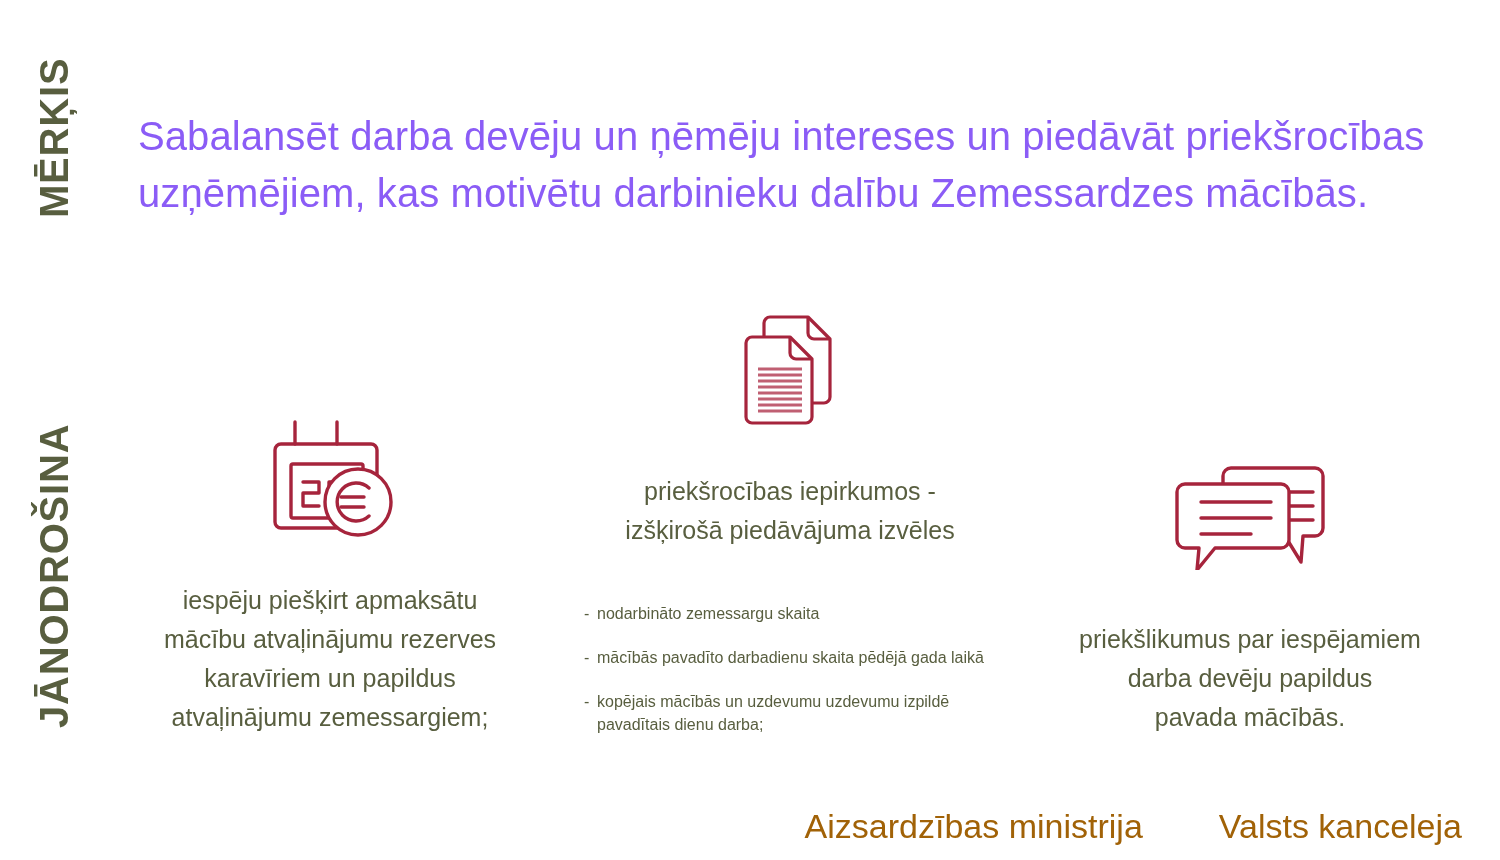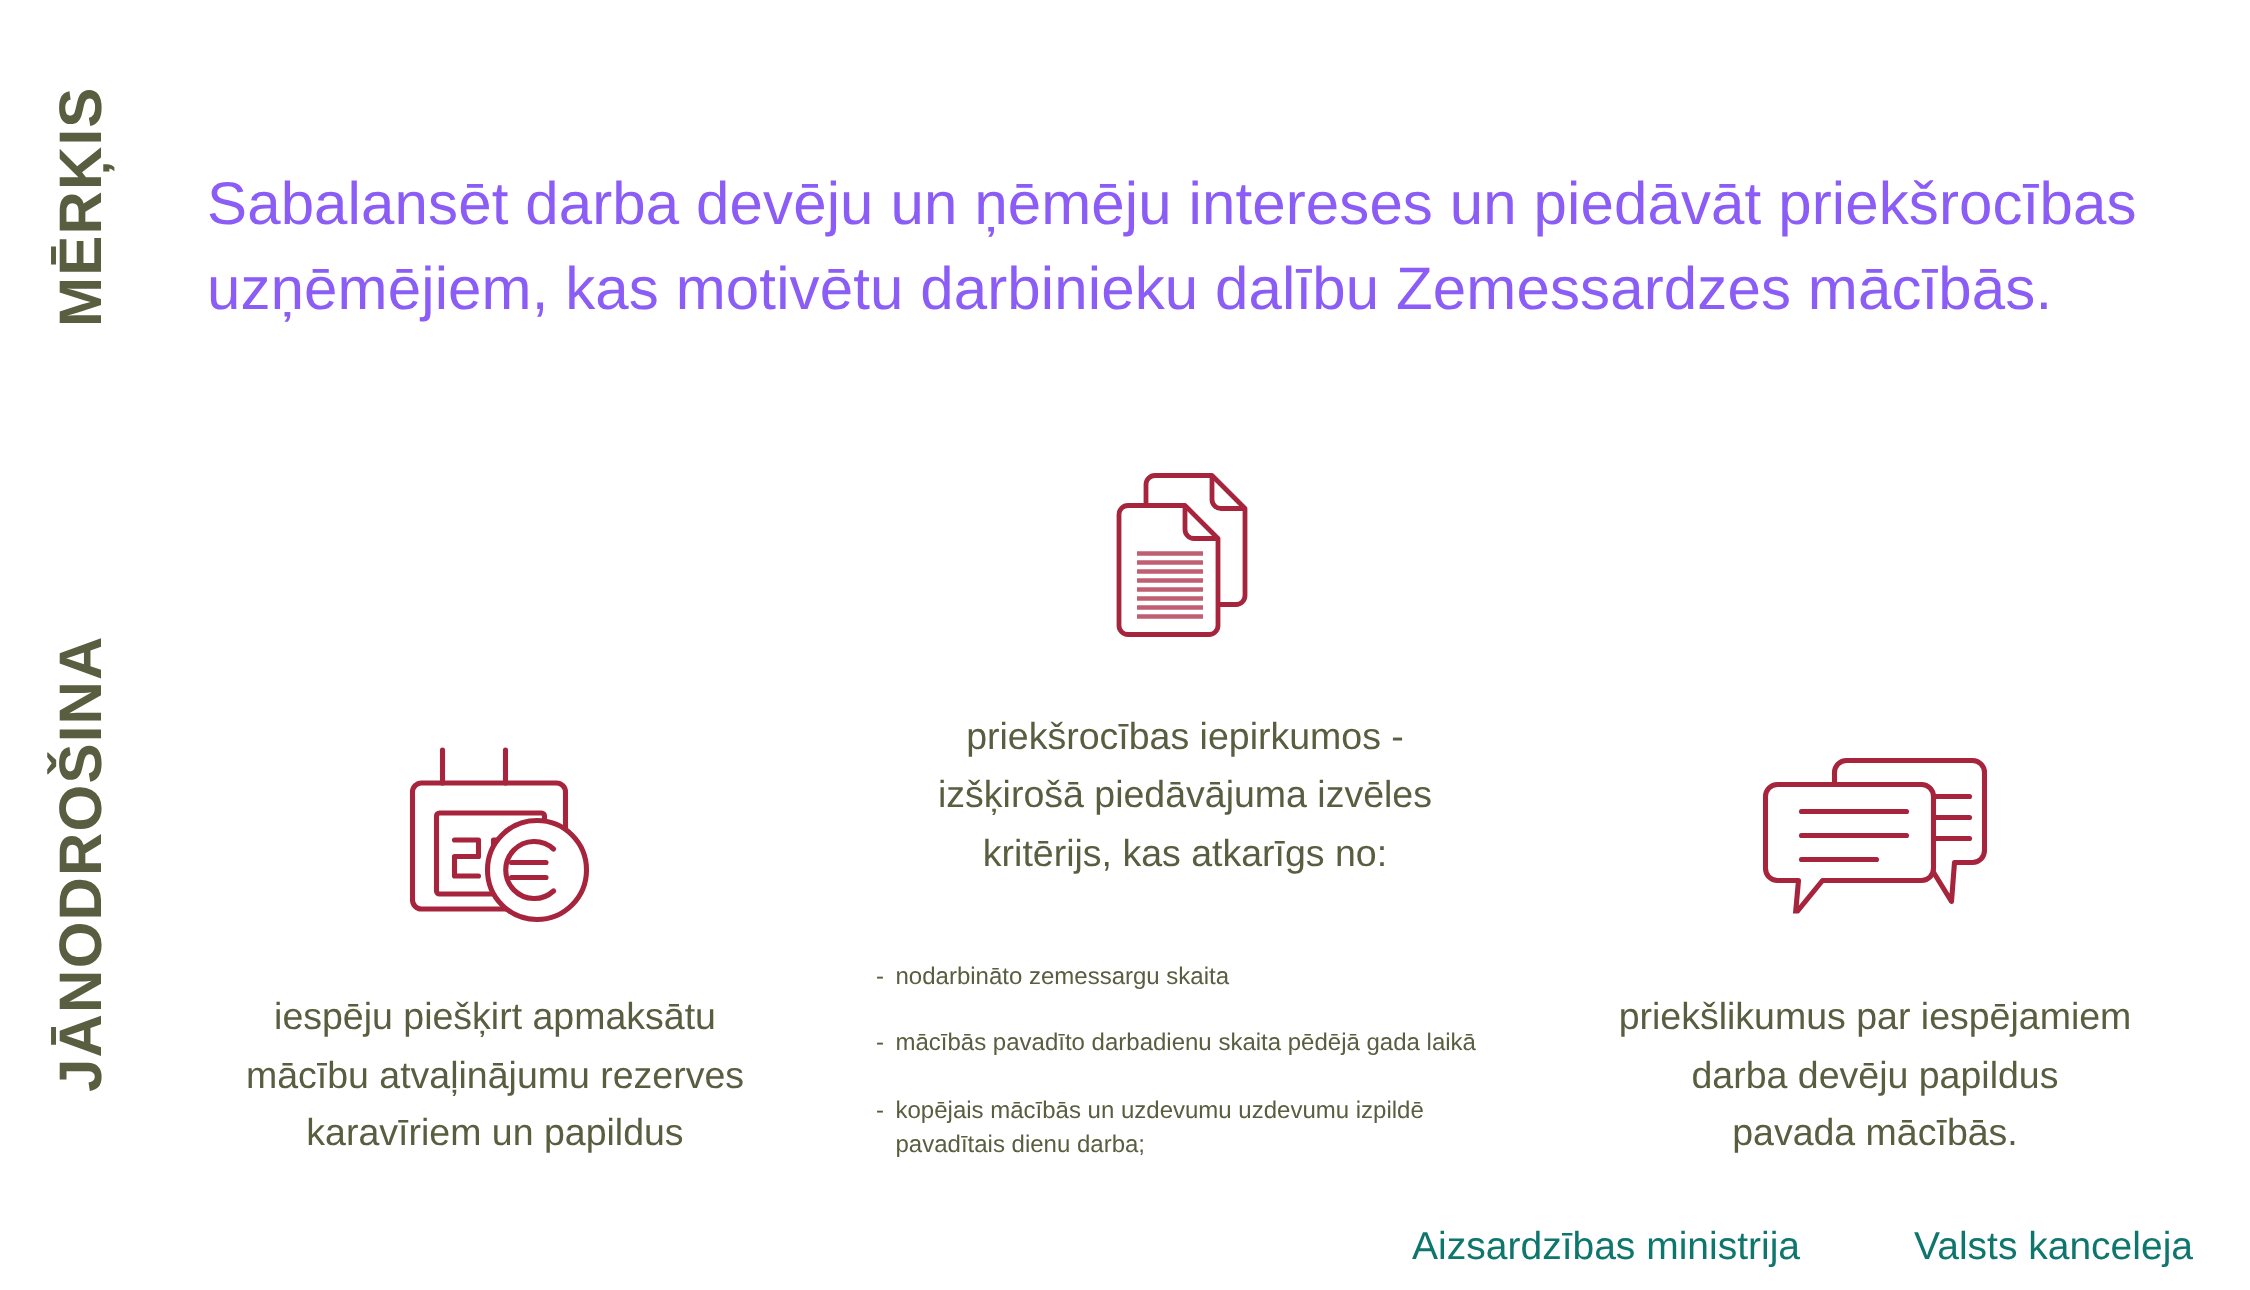--- a/index.html
+++ b/index.html
@@ -124,22 +124,22 @@
   
   #footer {
     position: absolute;
     right: 38px;
     bottom: 14px;
     display: flex;
     align-items: baseline;
     gap: 76px;
   }
   .footer-item {
-    color: #0f766e;
-    font-size: 26px;
+    color: #a16207;
+    font-size: 34px;
     font-weight: 400;
     font-stretch: condensed;
     white-space: nowrap;
   }
 
   svg { display: block; }
 </style>
 </head>
 <body>
 
@@ -179,20 +179,21 @@
             <line x1="76" y1="79" x2="99" y2="79"></line>
             <line x1="76" y1="89" x2="99" y2="89"></line>
           </g>
         </svg>
       </div>
       <div class="col-body">
         <div class="col-text">
           <span class="ct-line">iespēju piešķirt apmaksātu</span>
           <span class="ct-line">mācību atvaļinājumu rezerves</span>
           <span class="ct-line">karavīriem un papildus</span>
+          <span class="ct-line">atvaļinājumu zemessargiem;</span>
         </div>
       </div>
     </div>
 
     <div class="col">
       <div class="icon-wrap">
         <svg width="96" height="114" viewBox="0 0 96 114" aria-hidden="true">
 
           <path d="M28 4 h38 l22 22 v58 a6 6 0 0 1 -6 6 h-54 a6 6 0 0 1 -6 -6 v-74 a6 6 0 0 1 6 -6 z" fill="#ffffff" stroke="#a6243c" stroke-width="3.2" stroke-linejoin="round"></path>
           <path d="M66 4 v16 a6 6 0 0 0 6 6 h16" fill="none" stroke="#a6243c" stroke-width="3.2" stroke-linejoin="round"></path>
@@ -209,21 +210,20 @@
             <line x1="16" y1="86" x2="60" y2="86"></line>
             <line x1="16" y1="92" x2="60" y2="92"></line>
             <line x1="16" y1="98" x2="60" y2="98"></line>
           </g>
         </svg>
       </div>
       <div class="col-body">
         <div class="col-text">
           <span class="ct-line">priekšrocības iepirkumos -</span>
           <span class="ct-line">izšķirošā piedāvājuma izvēles</span>
-          <span class="ct-line">kritērijs, kas atkarīgs no:</span>
         </div>
 
         <div class="bullets">
           <div class="bullet">
             <span class="bullet-dash">-</span>
             <span class="bullet-text">
               <span class="bl-line">nodarbināto zemessargu skaita</span>
             </span>
           </div>
           <div class="bullet">

